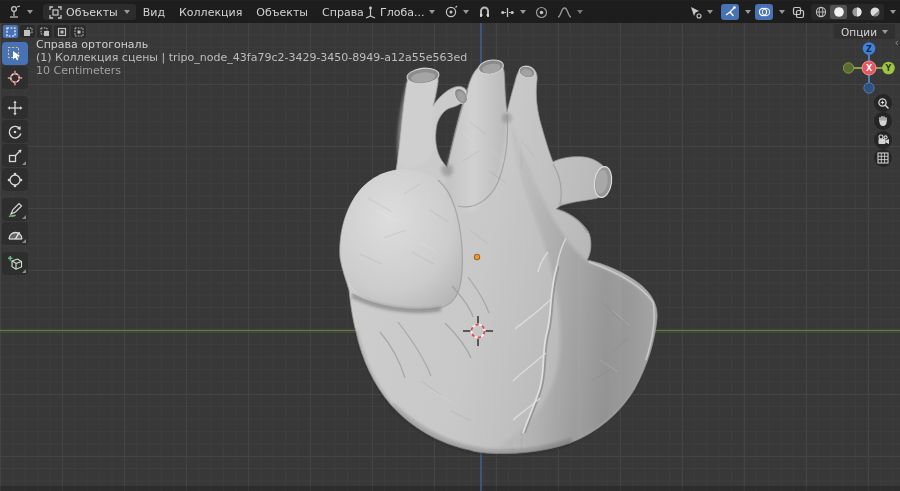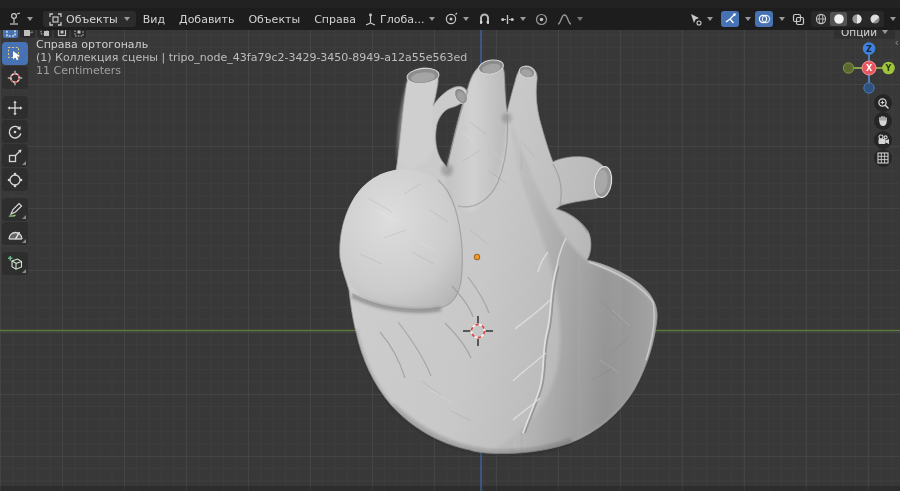--- a/index.html
+++ b/index.html
@@ -13,21 +13,21 @@
       linear-gradient(to right,#444444 1px,transparent 1px),
       linear-gradient(to bottom,#444444 1px,transparent 1px),
       linear-gradient(to right,#3d3d3d 1px,transparent 1px),
       linear-gradient(to bottom,#3d3d3d 1px,transparent 1px);
     background-size:62px 62px,62px 62px,12.4px 12.4px,12.4px 12.4px;}
   .viewport::after{content:'';position:absolute;left:0;right:0;bottom:0;height:5px;
     background:rgba(0,0,0,.18);pointer-events:none;}
   .scene{position:absolute;left:0;top:0;pointer-events:none;}
 
   
-  .header{position:absolute;left:0;top:8px;right:0;height:22px;background:#1d1d1d;
+  .header{position:absolute;left:0;top:1px;right:0;height:22px;background:#1d1d1d;
     display:flex;align-items:center;font-size:11px;color:#d6d6d6;z-index:30;}
   .hbtn{display:flex;align-items:center;gap:3px;padding:2px 4px;border-radius:3px;cursor:pointer;}
   .caret{width:0;height:0;border-left:3px solid transparent;border-right:3px solid transparent;
     border-top:4px solid #999;margin-left:2px;}
   .dropdown{display:flex;align-items:center;gap:4px;background:#2c2c2c;border-radius:3px;
     height:16px;padding:0 6px;margin-left:6px;cursor:pointer;}
   .menus{display:flex;align-items:center;margin-left:0;}
   .menu{padding:3px 7px;border-radius:3px;cursor:pointer;color:#d2d2d2;}
   .center-controls{position:absolute;left:360px;top:0;height:22px;display:flex;align-items:center;gap:1px;}
   .right-controls{position:absolute;right:4px;top:0;height:22px;display:flex;align-items:center;gap:4px;}
@@ -233,21 +233,21 @@
       <svg width="13" height="13" viewBox="0 0 13 13">
         <path d="M1 4 V1 H4 M9 1 H12 V4 M12 9 V12 H9 M4 12 H1 V9" fill="none" stroke="#c8c8c8" stroke-width="1.3"></path>
         <rect x="4" y="4" width="5" height="5" fill="none" stroke="#c8c8c8" stroke-width="1.2"></rect>
       </svg>
       <span style="min-width:48px">Объекты</span>
       <span class="caret"></span>
     </div>
 
     <nav class="menus">
       <span class="menu">Вид</span>
-      <span class="menu">Добавить</span>
+      <span class="menu">Коллекция</span>
       <span class="menu">Объекты</span>
       <span class="menu">Справа</span>
     </nav>
 
     <div class="center-controls">
       <div class="hbtn">
         <svg width="13" height="13" viewBox="0 0 13 13">
           <line x1="6.5" y1="10" x2="6.5" y2="2" stroke="#c8c8c8" stroke-width="1.2"></line>
           <line x1="6.5" y1="10" x2="2" y2="12" stroke="#c8c8c8" stroke-width="1.2"></line>
           <line x1="6.5" y1="10" x2="11" y2="12" stroke="#c8c8c8" stroke-width="1.2"></line>
@@ -457,21 +457,21 @@
         <path d="M5 6 L9 8.4 L9 14.2 M9 8.4 L14.5 6.5" fill="none" stroke="#cfe3cf" stroke-width="1.1"></path>
         <line x1="3.2" y1="1" x2="3.2" y2="5.4" stroke="#6fbf8f" stroke-width="1.4"></line>
         <line x1="1" y1="3.2" x2="5.4" y2="3.2" stroke="#6fbf8f" stroke-width="1.4"></line>
       </svg>
     </div>
   </div>
 
   <div class="vinfo">
     <div class="l1">Справа ортогональ</div>
     <div class="l2">(1) Коллекция сцены | tripo_node_43fa79c2-3429-3450-8949-a12a55e563ed</div>
-    <div class="l3">11 Centimeters</div>
+    <div class="l3">10 Centimeters</div>
   </div>
 
   <div class="options-btn">
     <span>Опции</span>
     <span class="caret"></span>
   </div>
   <div class="sidebar-toggle">‹</div>
 
   <svg class="gizmo" width="52" height="52" viewBox="0 0 52 52">
     <line x1="5" y1="26" x2="47" y2="26" stroke="#87a346" stroke-width="2"></line>

